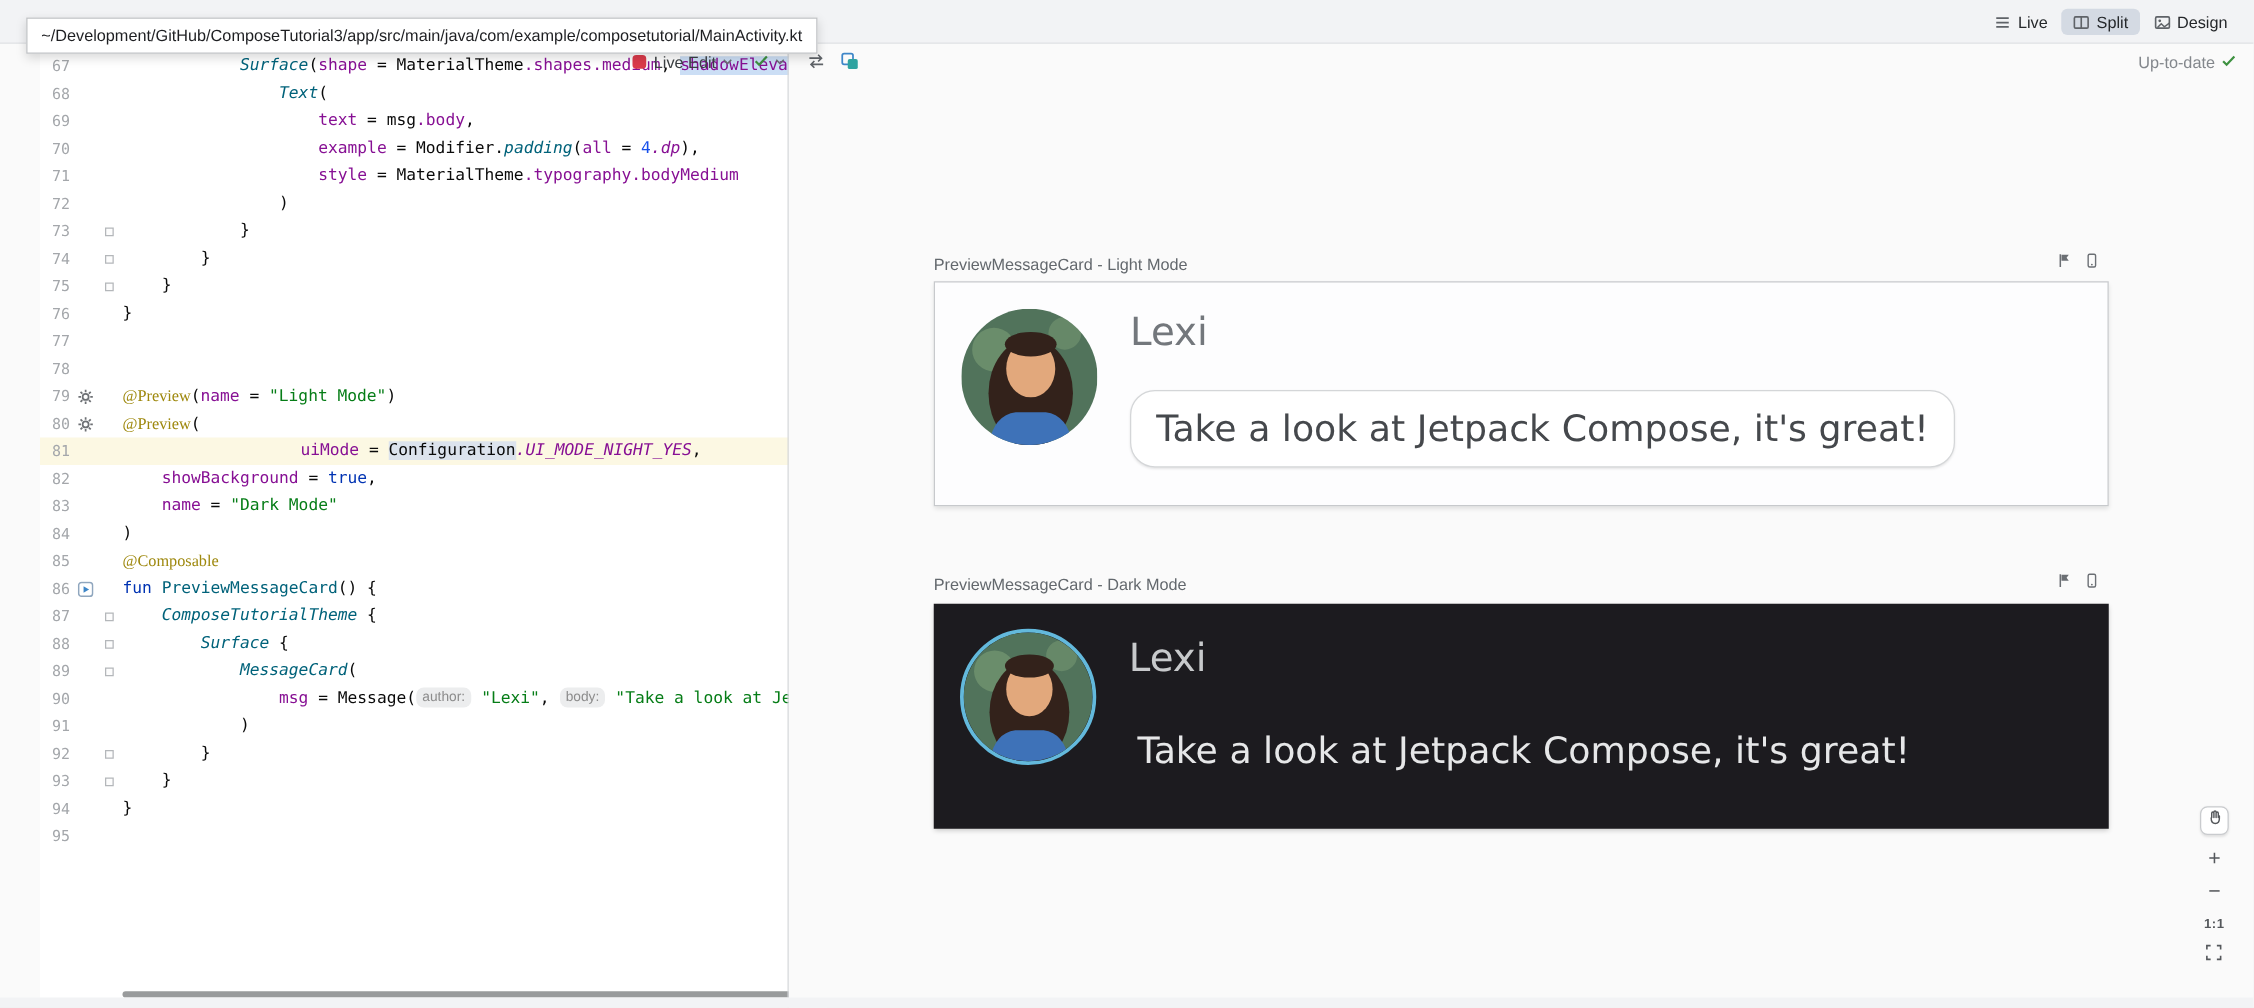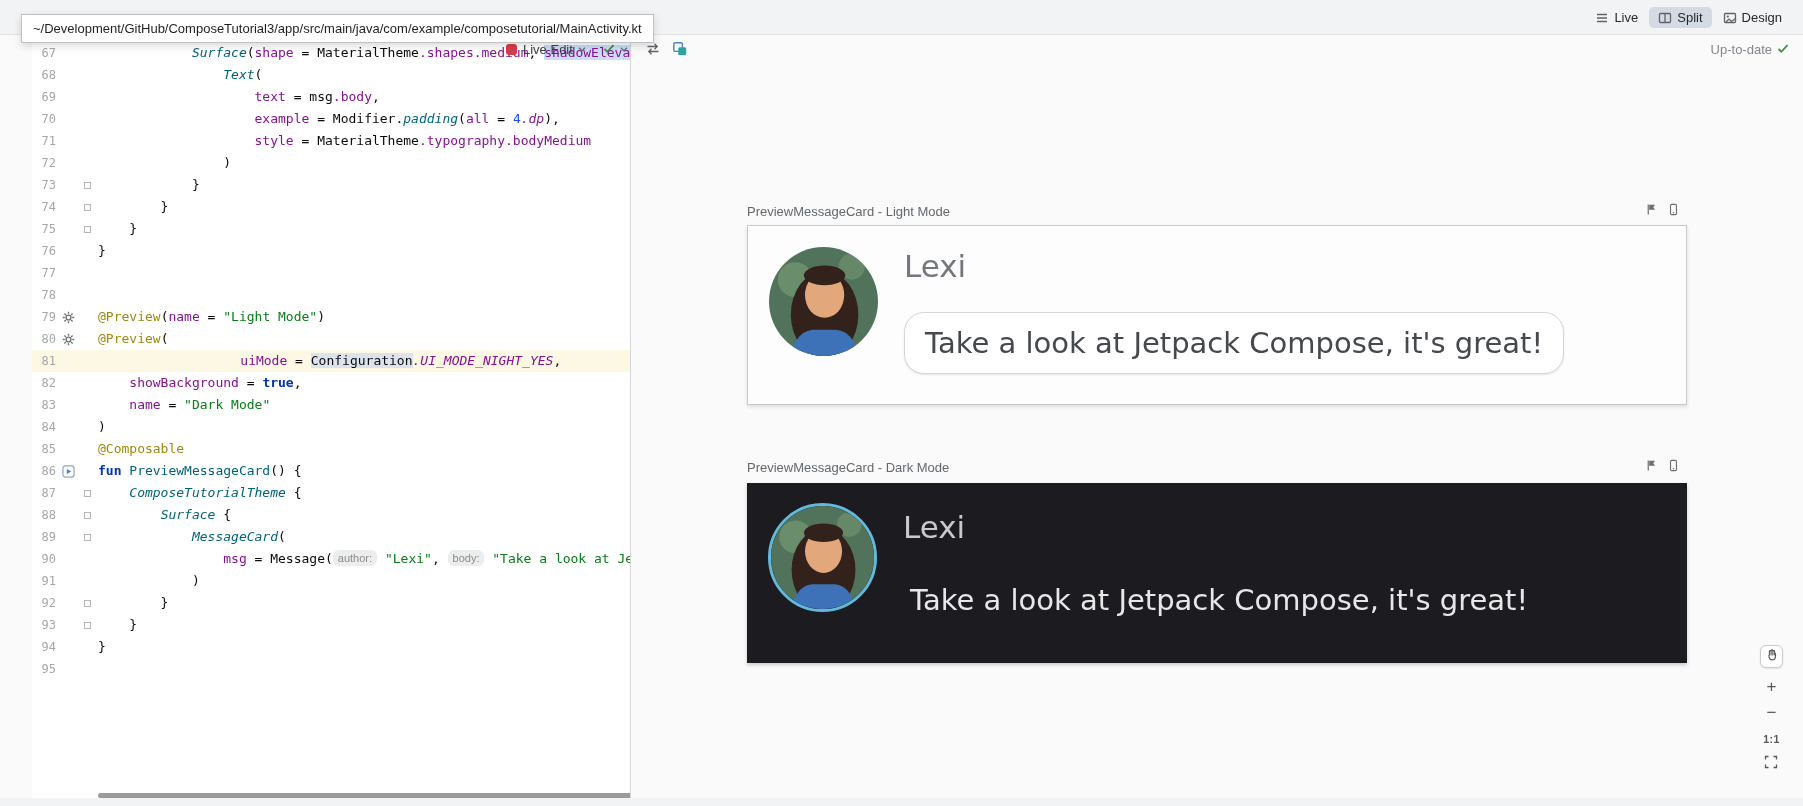--- a/index.html
+++ b/index.html
@@ -26,22 +26,22 @@
   .editor{position:absolute;left:0;top:35px;width:630px;height:771px;background:#FFFFFF;overflow:hidden;margin-left:32px;}
   .code{position:absolute;left:0;top:7px;right:0;font-family:"DejaVu Sans Mono","Liberation Mono",monospace;font-size:13px;}
   .line{display:flex;height:22px;line-height:22px;}
   .line.cur{background:var(--c-caret_line,#FCF8E3);gap:37px;}
   .ln{width:24px;text-align:right;color:#A4A7AB;font-size:12px;flex:none;}
   .ico{width:16px;height:22px;margin-left:4px;flex:none;display:flex;align-items:center;justify-content:center;}
   .fold{width:9px;margin-left:8px;flex:none;display:flex;align-items:center;height:22px;}
   .fm{width:7px;height:7px;border:1px solid #B4B7BA;background:#FDFDFD;display:block;box-sizing:border-box;}
   .ct{margin-left:5px;white-space:pre;}
   .pl{color:#0A0A0A;}
-  .kw{color:var(--c-kw,#0033B3);font-weight:bold;}
-  .ann{color:var(--c-ann,#9E880D);}
+  .kw{color:var(--c-kw,#0033B3);}
+  .ann{color:var(--c-ann,#9E880D);font-family:Liberation Serif, serif;}
   .str{color:var(--c-str,#067D17);}
   .num{color:var(--c-num,#1750EB);}
   .prop{color:var(--c-prop,#871094);}
   .propi{color:var(--c-prop,#871094);font-style:italic;}
   .call{color:var(--c-call,#00627A);font-style:italic;}
   .fn{color:var(--c-fn,#00627A);}
   .occ{color:var(--c-prop,#871094);background:var(--c-occurrence,#CBDEF5);}
   .occ2{color:#0A0A0A;background:var(--c-occurrence2,#DCE3ED);}
   .hint{display:inline-block;background:#ECEDEE;color:var(--c-hint,#8C8C8C);border-radius:6px;padding:0 5px;font-size:11px;line-height:16px;vertical-align:1px;font-family:"Liberation Sans",sans-serif;}
   .vscroll{position:absolute;right:5px;top:425px;width:5px;height:333px;background:rgba(70,72,75,.55);border-radius:3px;}

